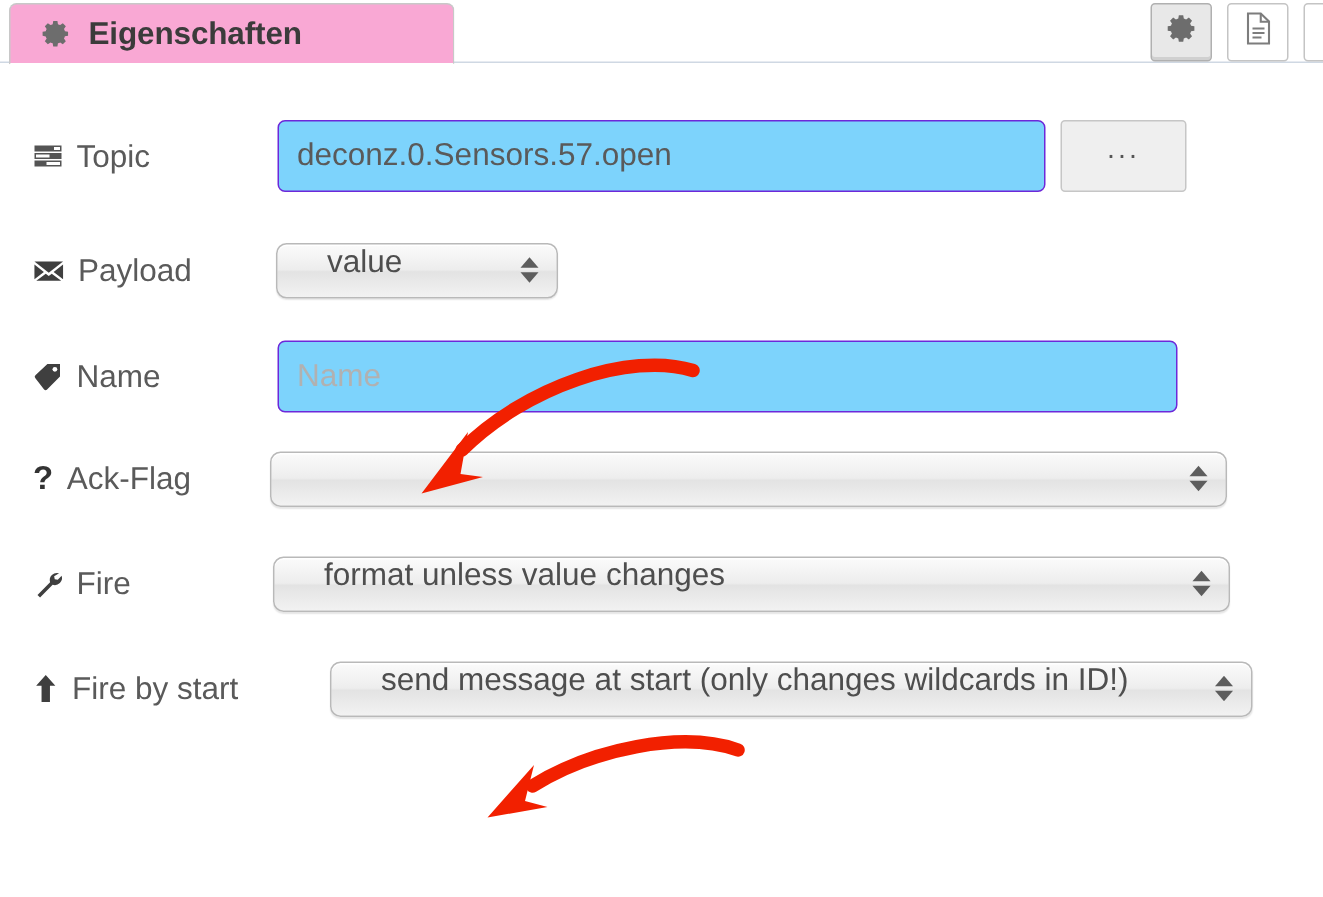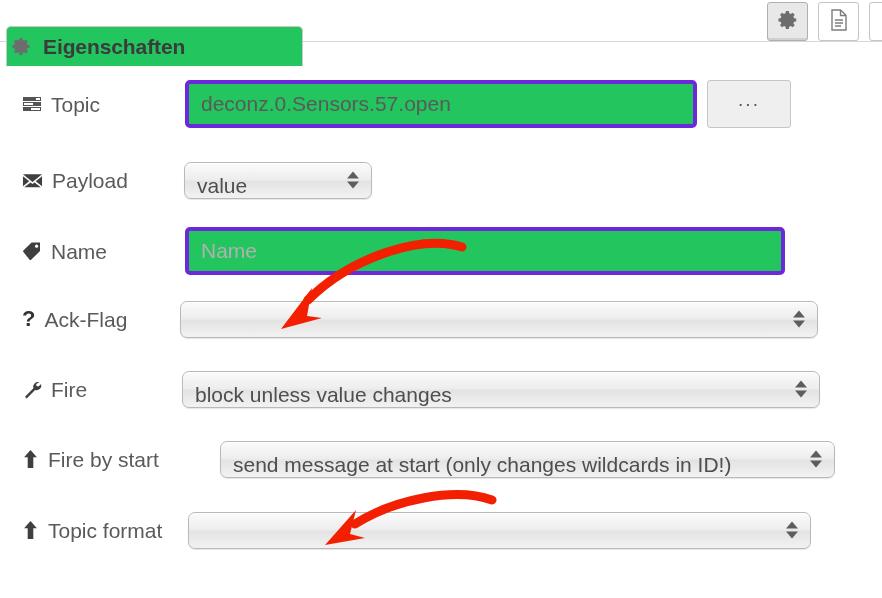--- a/index.html
+++ b/index.html
@@ -27,29 +27,28 @@
     border-bottom: 1px solid #cfd8e3;
     box-sizing: border-box;
   }
   #tab-eigenschaften {
     position: absolute;
     left: 6px;
     top: 2px;
     width: 297px;
     height: 41px;
     box-sizing: border-box;
-    background: #22c55e;
+    background: #f9a8d4;
     border: 1px solid #c8c8c8;
     border-bottom: 1px solid #ffffff;
     border-radius: 5px 5px 0 0;
     display: flex;
     align-items: center;
-    padding-left: 4px;
+    padding-left: 20px;
     z-index: 3;
-    margin-top: 24px;
   }
   #tab-eigenschaften .tab-label {
     font-size: 21px;
     font-weight: bold;
     color: #3b3b3b;
     margin-left: 11px;
     letter-spacing: -0.1px;
   }
 
   .gear-svg { display:block; }
@@ -114,23 +113,23 @@
     font-weight: bold;
     color: #333;
     margin-right: 9px;
     line-height: 1;
   }
 
   
   .tinput {
     box-sizing: border-box;
     height: 48px;
-    border: 4px solid #6d28d9;
+    border: 1px solid #6d28d9;
     border-radius: 5px;
-    background: #22c55e;
+    background: #7dd3fc;
     font-size: 21px;
     color: #5a5a5a;
     padding: 0 12px;
     font-family: "Liberation Sans", sans-serif;
     outline: none;
   }
   .tinput::placeholder { color: #b1b1b1; }
 
   
   .dots-btn {
@@ -151,25 +150,25 @@
 
   
   .sel {
     box-sizing: border-box;
     height: 37px;
     border: 1px solid #b9b9b9;
     border-radius: 7px;
     background: linear-gradient(to bottom, #fbfbfb 0%, #ededed 48%, #e3e3e3 52%, #f2f2f2 100%);
     box-shadow: 0 1px 1px rgba(0,0,0,0.10), inset 0 1px 0 #ffffff;
     display: flex;
-    align-items: flex-end;
+    align-items: flex-start;
     position: relative;
     font-size: 21px;
     color: #4e4e4e;
-    padding-left: 12px;
+    padding-left: 33px;
     white-space: nowrap;
     overflow: hidden;
   }
   .sel .stepper {
     position: absolute;
     right: 12px;
     top: 50%;
     transform: translateY(-50%);
     display: flex;
     flex-direction: column;
@@ -302,21 +301,21 @@
   <div class="row" style="top:322px; height:50px;">
     <div class="lbl" style="width:182px;">
       <span class="ico">
         <svg width="20" height="20" viewBox="0 0 20 20">
           <path fill="#3f3f3f" d="M17.4 3.2a4.8 4.8 0 0 0-6 6L3 17.7l1.7 1.7 8.4-8.5a4.8 4.8 0 0 0 6-6l-2.6 2.6-2-.4-.4-2z"></path>
         </svg>
       </span>
       <span class="txt">Fire</span>
     </div>
     <div class="sel" style="width:638px;">
-      <span>block unless value changes</span>
+      <span>format unless value changes</span>
       <span class="stepper">
         <span class="tri tri-up"></span>
           <span class="tri tri-down"></span>
       </span>
     </div>
   </div>
 
   <div class="row" style="top:392px; height:50px;gap:24px;">
     <div class="lbl" style="width:196px;">
       <span class="ico">
@@ -328,37 +327,20 @@
     </div>
     <div class="sel" style="width:615px;">
       <span>send message at start (only changes wildcards in ID!)</span>
       <span class="stepper">
         <span class="tri tri-up"></span>
           <span class="tri tri-down"></span>
       </span>
     </div>
   </div>
 
-  <div class="row" style="top:463px; height:50px;">
-    <div class="lbl" style="width:188px;">
-      <span class="ico">
-        <svg width="17" height="20" viewBox="0 0 16 20">
-          <path fill="#3f3f3f" d="M8 1l6.4 7.2h-3.6V19H5.2V8.2H1.6z"></path>
-        </svg>
-      </span>
-      <span class="txt">Topic format</span>
-    </div>
-    <div class="sel" style="width:623px;">
-      <span></span>
-      <span class="stepper">
-        <span class="tri tri-up"></span>
-          <span class="tri tri-down"></span>
-      </span>
-    </div>
-  </div>
 </div>
 
 <svg id="arrows" viewBox="0 0 882 598">
   <g>
     <path d="M462 247 C 420 234, 350 258, 308 300" fill="none" stroke="#f22000" stroke-width="9" stroke-linecap="round"></path>
     <path d="M281 329 L 312 288 L 307 316 L 322 318 Z" fill="#f22000"></path>
   </g>
   <g>
     <path d="M492 500 C 455 487, 395 499, 355 524" fill="none" stroke="#f22000" stroke-width="9" stroke-linecap="round"></path>
     <path d="M325 545 L 356 510 L 350 534 L 365 538 Z" fill="#f22000"></path>

